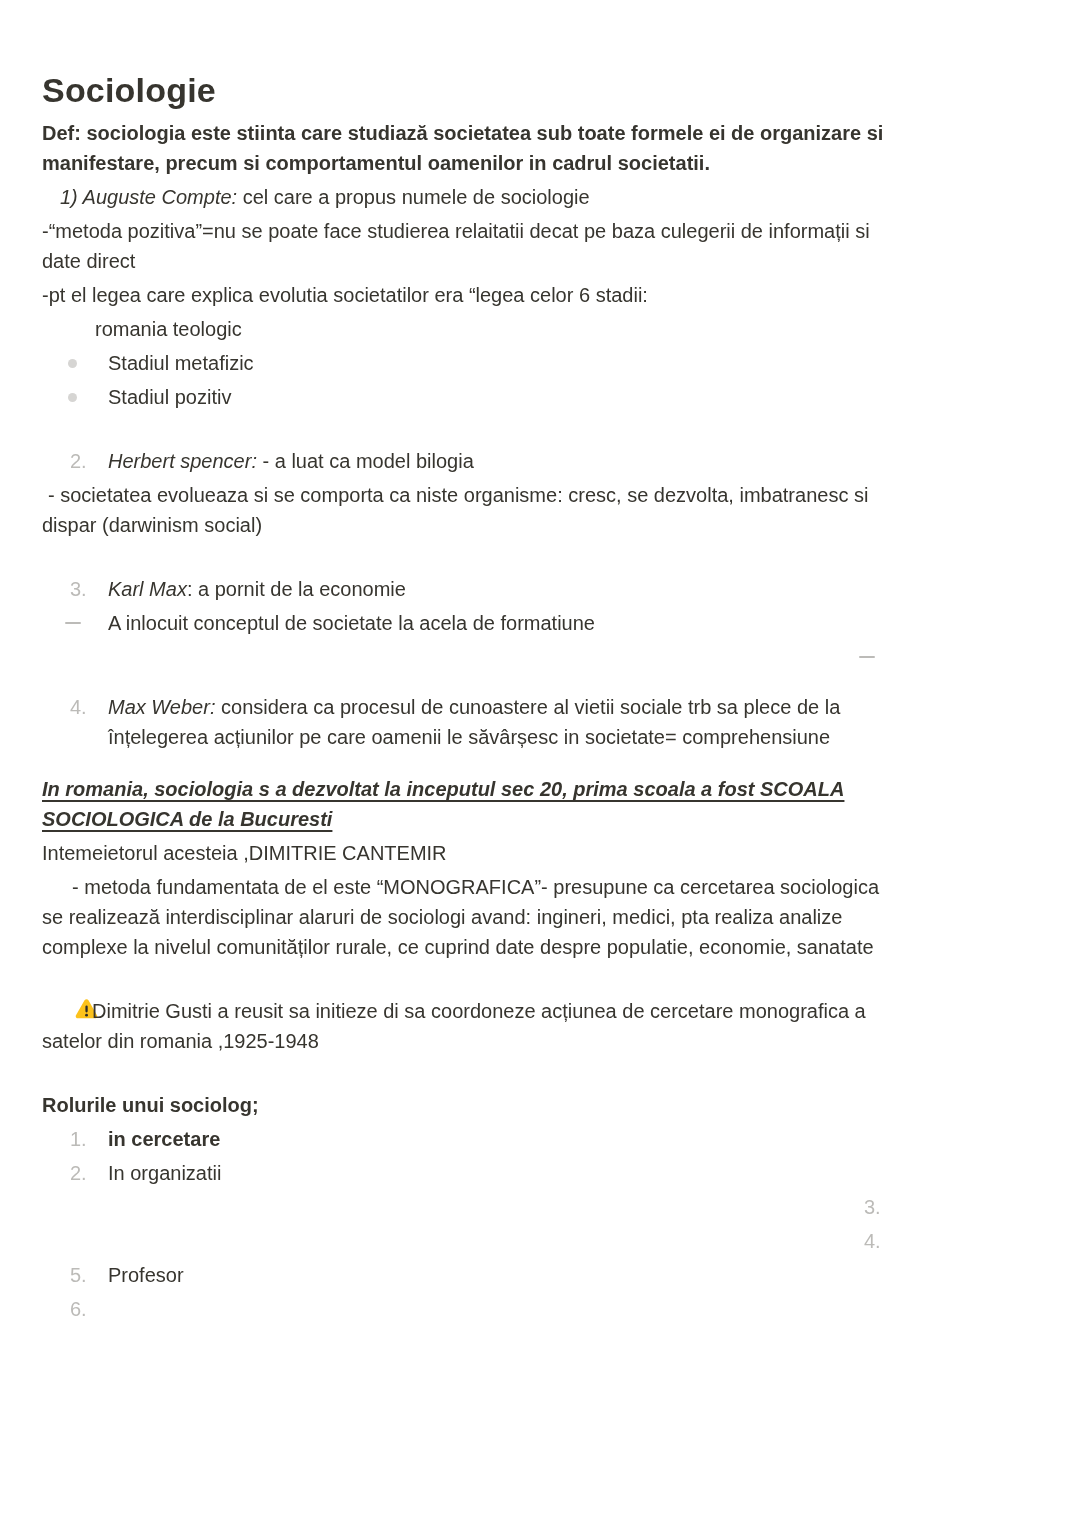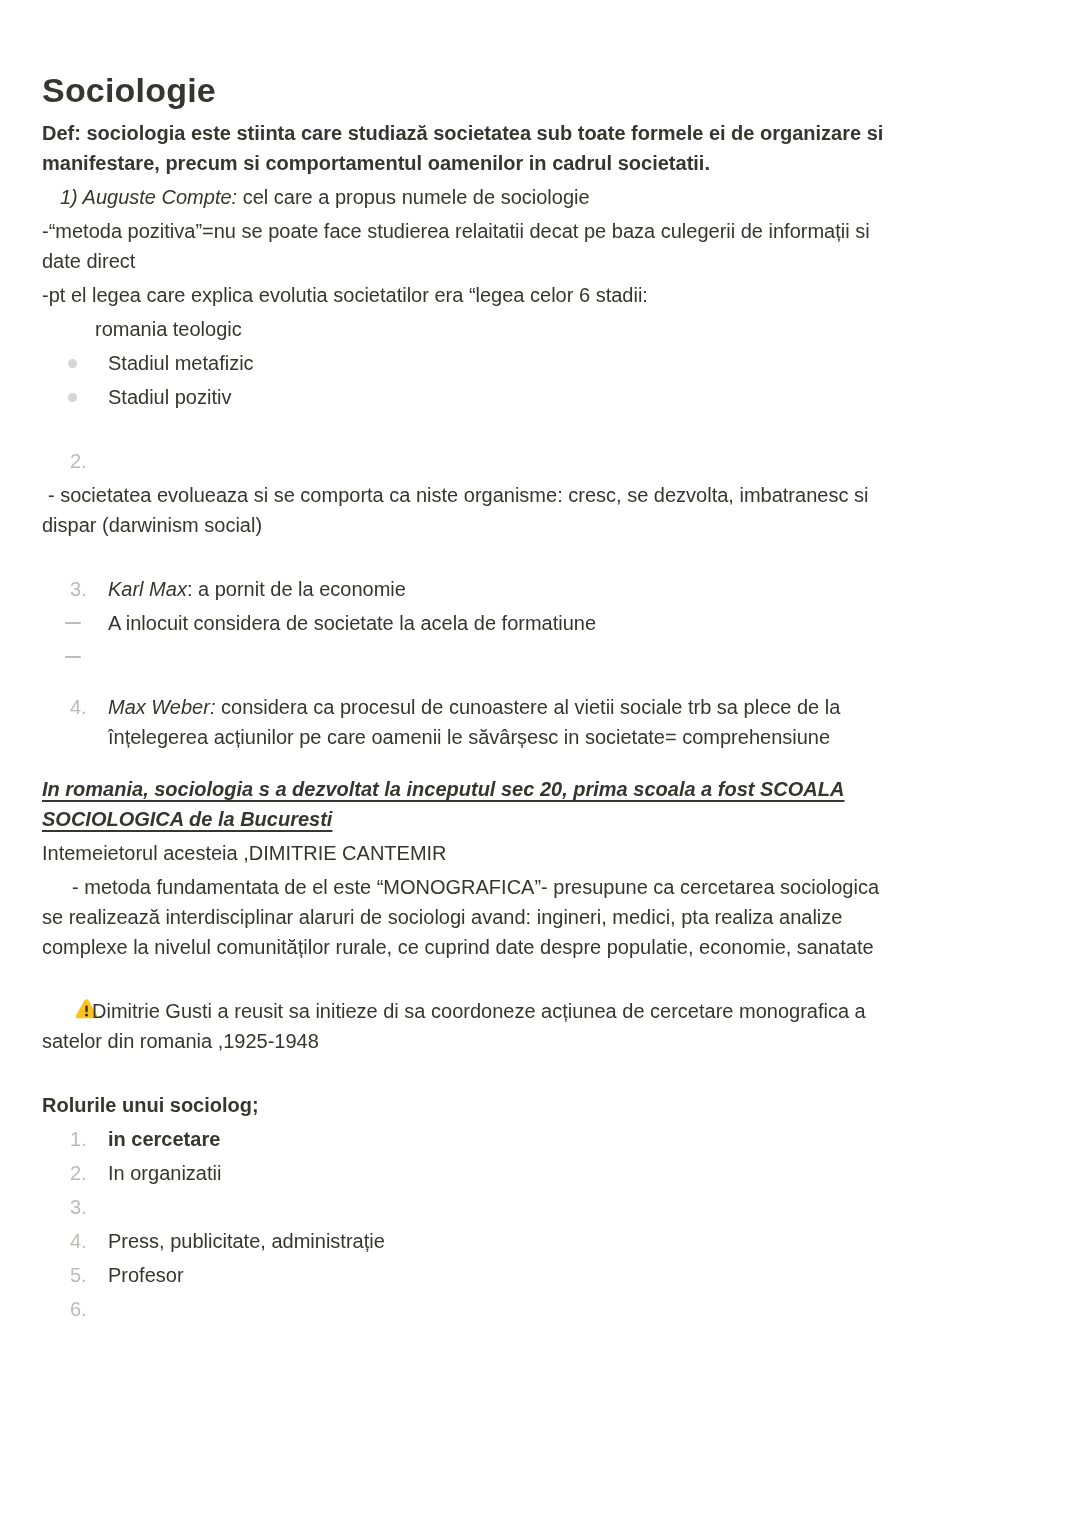--- a/index.html
+++ b/index.html
@@ -36,21 +36,21 @@
     text-underline-offset:4px;
   }
   .indent-6{text-indent:6px;}
   .indent-16{text-indent:16px;}
   .indent-18{text-indent:18px;}
   .indent-30{text-indent:30px;}
   .indent-53{padding-left:53px;}
   .gap{height:30px;}
   .gap-sm{height:18px;}
 
-  .list-item{display:flex;padding:2px 0;}
+  .list-item{display:flex;padding:2px 0;justify-content:flex-end;}
   .marker{flex:0 0 66px;box-sizing:border-box;}
   .num{padding-left:28px;color:var(--muted);}
   .bullet-marker{padding-left:26px;display:flex;align-items:flex-start;}
   .dot{
     width:9px;height:9px;border-radius:50%;
     background:var(--bullet);
     margin-top:11px;display:inline-block;
   }
   .dash-marker{padding-left:23px;display:flex;align-items:flex-start;}
   .dash-bar{
@@ -92,34 +92,35 @@
       <span class="marker bullet-marker">
           <span class="dot"></span>
         </span>
       <span class="item-text">Stadiul pozitiv</span>
     </div>
 
     <div class="gap"></div>
 
     <div class="list-item">
       <span class="marker num">2.</span>
+      <span class="item-text"><span class="bi">Herbert spencer:</span><span> - a luat ca model bilogia</span></span>
     </div>
     <p class="indent-6">- societatea evolueaza si se comporta ca niste organisme: cresc, se dezvolta, imbatranesc si dispar (darwinism social)</p>
 
     <div class="gap"></div>
 
     <div class="list-item">
       <span class="marker num">3.</span>
       <span class="item-text"><span class="bi">Karl Max</span><span>: a pornit de la economie</span></span>
     </div>
     <div class="list-item">
       <span class="marker dash-marker">
           <span class="dash-bar"></span>
         </span>
-      <span class="item-text">A inlocuit considera de societate la acela de formatiune</span>
+      <span class="item-text">A inlocuit conceptul de societate la acela de formatiune</span>
     </div>
     <div class="list-item">
       <span class="marker dash-marker">
           <span class="dash-bar"></span>
         </span>
     </div>
 
     <div class="gap"></div>
 
     <div class="list-item">
@@ -153,21 +154,20 @@
     </div>
     <div class="list-item">
       <span class="marker num">2.</span>
       <span class="item-text">In organizatii</span>
     </div>
     <div class="list-item">
       <span class="marker num">3.</span>
     </div>
     <div class="list-item">
       <span class="marker num">4.</span>
-      <span class="item-text">Press, publicitate, administrație</span>
     </div>
     <div class="list-item">
       <span class="marker num">5.</span>
       <span class="item-text">Profesor</span>
     </div>
     <div class="list-item">
       <span class="marker num">6.</span>
       <span class="item-text"></span>
     </div>
 

